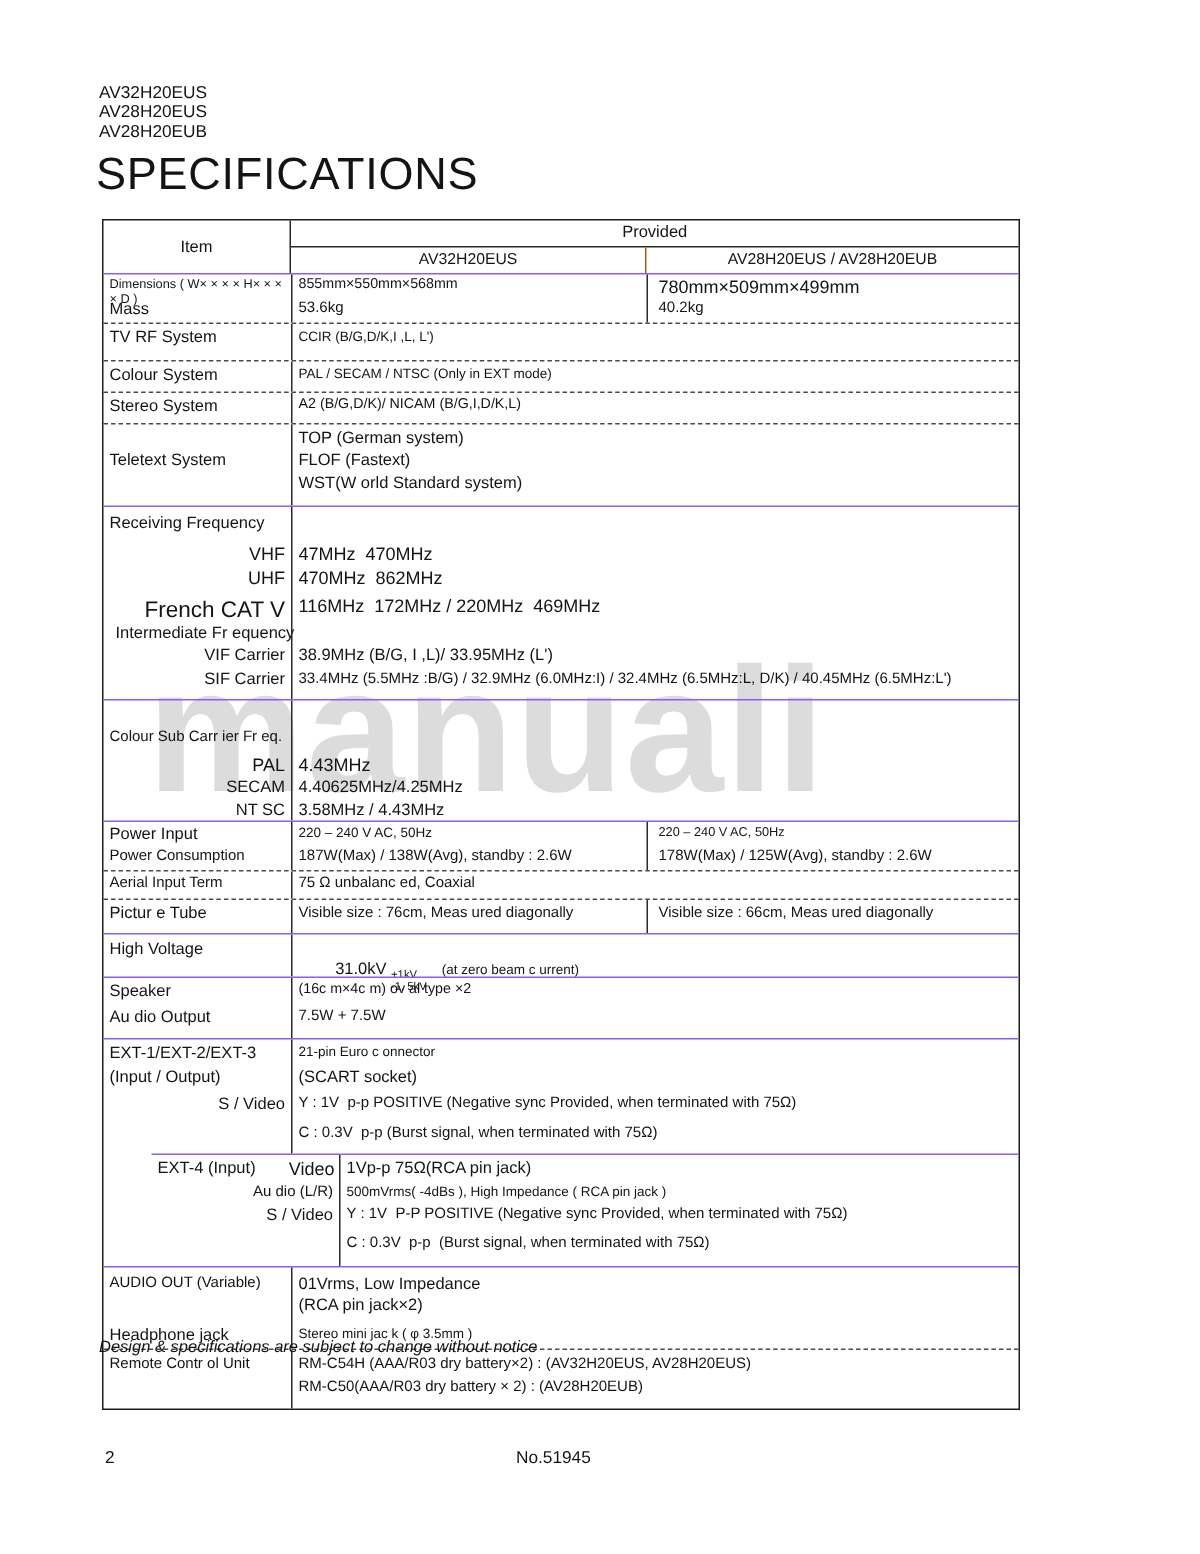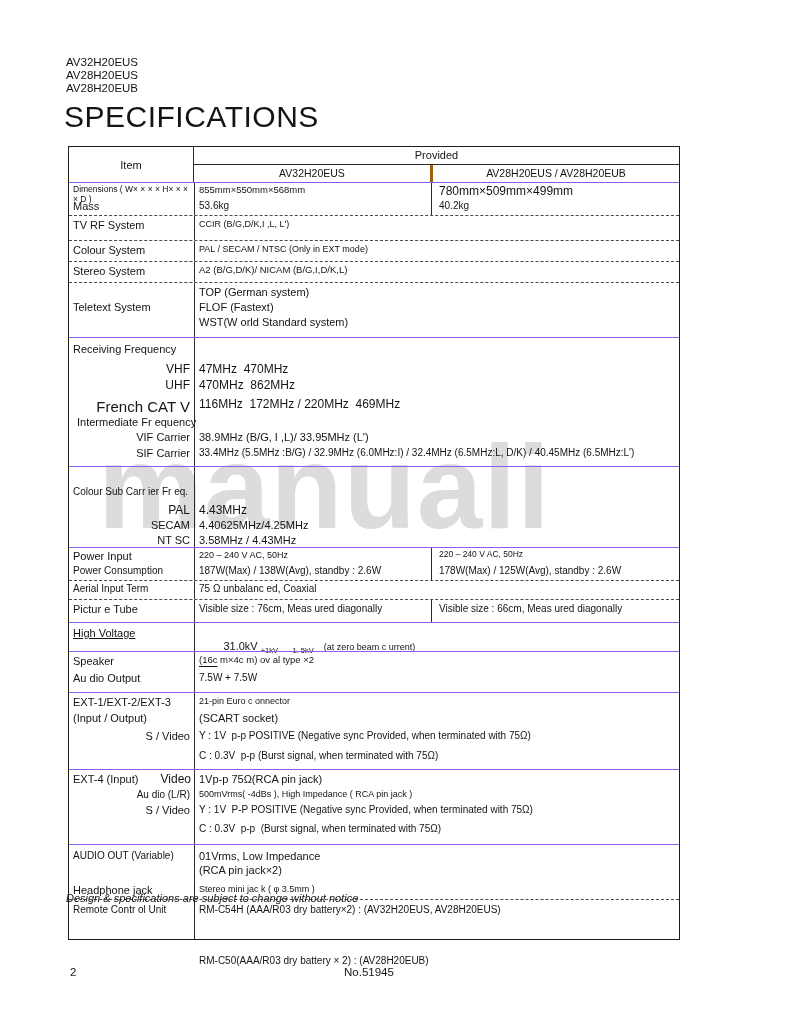--- a/index.html
+++ b/index.html
@@ -33,23 +33,23 @@
   .f85{font-size:8.5px;} .f9{font-size:9px;} .f95{font-size:9.5px;}
   .f10{font-size:10px;} .f105{font-size:10px;} .f11{font-size:11px;}
   .f115{font-size:15px;} .f12{font-size:12px;}
   
   .hwrap{display:flex;height:35px;}
   .hitem{width:125px;flex:none;border-right:1px solid #2a2a2a;display:flex;align-items:center;justify-content:center;font-size:11px;box-sizing:border-box;}
   .hcontent{flex:1;display:flex;flex-direction:column;}
   .hcontent-top{height:17px;line-height:17px;border-bottom:1px solid #2a2a2a;text-align:center;font-size:11px;}
   .hcontent-bottom{height:17px;display:flex;}
   .hcol1{width:236px;flex:none;text-align:center;line-height:17px;font-size:10.5px;}
-  .hcol2{flex:1;border-left:3px solid #a16207;text-align:center;line-height:17px;font-size:10.5px;}
+  .hcol2{flex:1;border-left:1px solid #a16207;text-align:center;line-height:17px;font-size:10.5px;}
   
-  .tol{display:inline-flex;flex-direction:row;font-size:7.5px;line-height:8px;margin-left:3px;vertical-align:-3px;gap:12px;}
+  .tol{display:inline-flex;flex-direction:column;font-size:7.5px;line-height:8px;margin-left:3px;vertical-align:-3px;}
   .hvnote{margin-left:10px;font-size:9px;}
   .footnote{position:absolute;left:66px;top:892px;font-size:11px;font-style:italic;z-index:1;}
   .pageno{position:absolute;left:70px;top:966px;font-size:11.5px;}
   .docno{position:absolute;left:344px;top:966px;font-size:11.5px;}
 </style>
 </head>
 <body>
 
 <div class="watermark">manuali</div>
 
@@ -210,21 +210,21 @@
     <div class="vl vl2"></div>
     <div class="line" style="height:16px;">
       <div class="lbl f11">Pictur e Tube</div>
       <div class="val1 f10">Visible size : 76cm, Meas ured diagonally</div>
       <div class="val2 f10">Visible size : 66cm, Meas ured diagonally</div>
     </div>
   </div>
 
   <div class="trow solid" style="height:25px;padding-top:3px;">
     <div class="vl vl1"></div>
-    <div class="line" style="height:19px;text-decoration:underline;">
+    <div class="line" style="height:19px;">
       <div class="lbl f11">High Voltage</div>
       <div class="val f11">
         <span>31.0kV</span><span class="tol"><span>+1kV</span><span>-1. 5kV</span></span><span class="hvnote">(at zero beam c urrent)</span>
       </div>
     </div>
   </div>
 
   <div class="trow solid" style="height:38px;padding-top:2px;">
     <div class="vl vl1"></div>
     <div class="line" style="height:17px;">
@@ -250,21 +250,21 @@
     <div class="line" style="height:20px;">
       <div class="lbl r f11">S / Video</div>
       <div class="val f10">Y : 1V  p-p POSITIVE (Negative sync Provided, when terminated with 75Ω)</div>
     </div>
     <div class="line" style="height:18px;">
       <div class="lbl"></div>
       <div class="val f10">C : 0.3V  p-p (Burst signal, when terminated with 75Ω)</div>
     </div>
   </div>
 
-  <div class="trow solid" style="height:72px;padding-top:2px;">
+  <div class="trow solid" style="height:72px;padding-top:2px;margin-left:32px;">
     <div class="vl vl1"></div>
     <div class="line" style="height:16px;">
       <div class="lbl split">
         <span class="f11">EXT-4 (Input)</span>
         <span class="f12">Video</span>
       </div>
       <div class="val f11">1Vp-p 75Ω(RCA pin jack)</div>
     </div>
     <div class="line" style="height:15px;">
       <div class="lbl r f10">Au dio (L/R)</div>
@@ -295,21 +295,21 @@
       <div class="val f9">Stereo mini jac k ( φ 3.5mm )</div>
     </div>
   </div>
 
   <div class="trow" style="height:36px;padding-top:3px;">
     <div class="vl vl1"></div>
     <div class="line" style="height:15px;">
       <div class="lbl f105">Remote Contr ol Unit</div>
       <div class="val f105">RM-C54H (AAA/R03 dry battery×2) : (AV32H20EUS, AV28H20EUS)</div>
     </div>
-    <div class="line" style="height:15px;margin-top:36px;">
+    <div class="line" style="height:15px;">
       <div class="lbl"></div>
       <div class="val f105">RM-C50(AAA/R03 dry battery × 2) : (AV28H20EUB)</div>
     </div>
   </div>
 
 </div>
 
 <div class="footnote">Design &amp; specifications are subject to change without notice</div>
 
 <div class="pageno">2</div>

